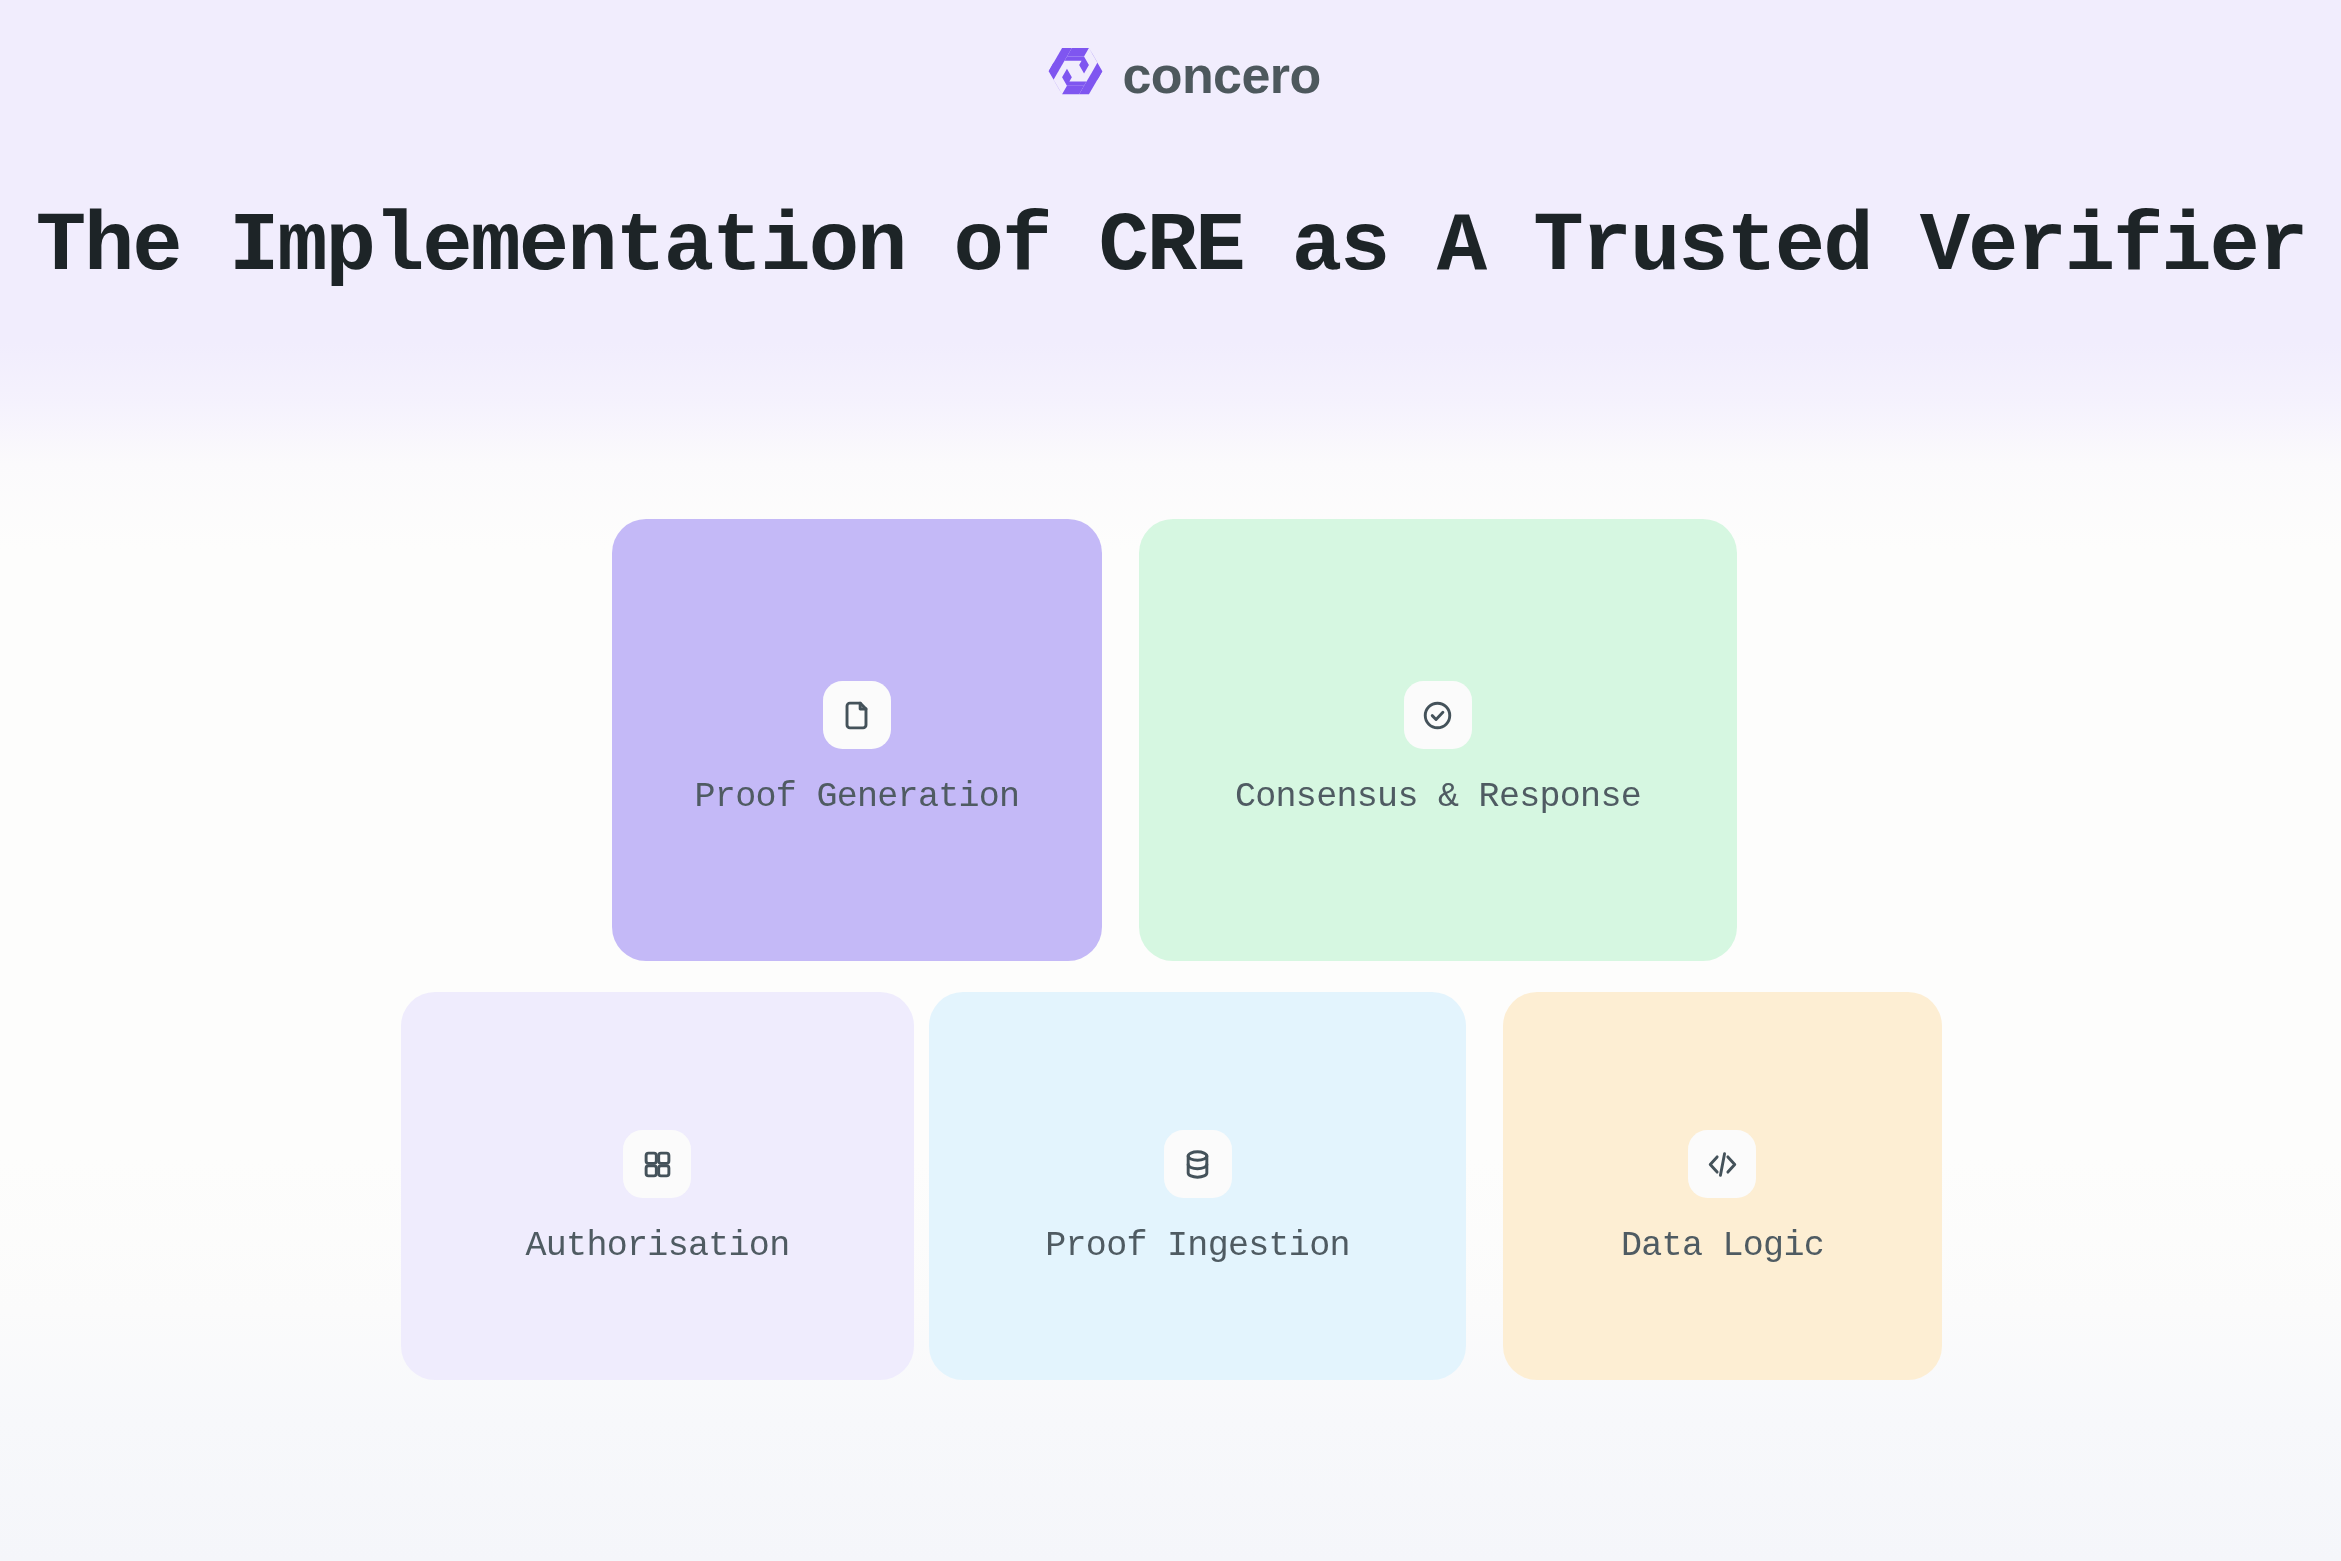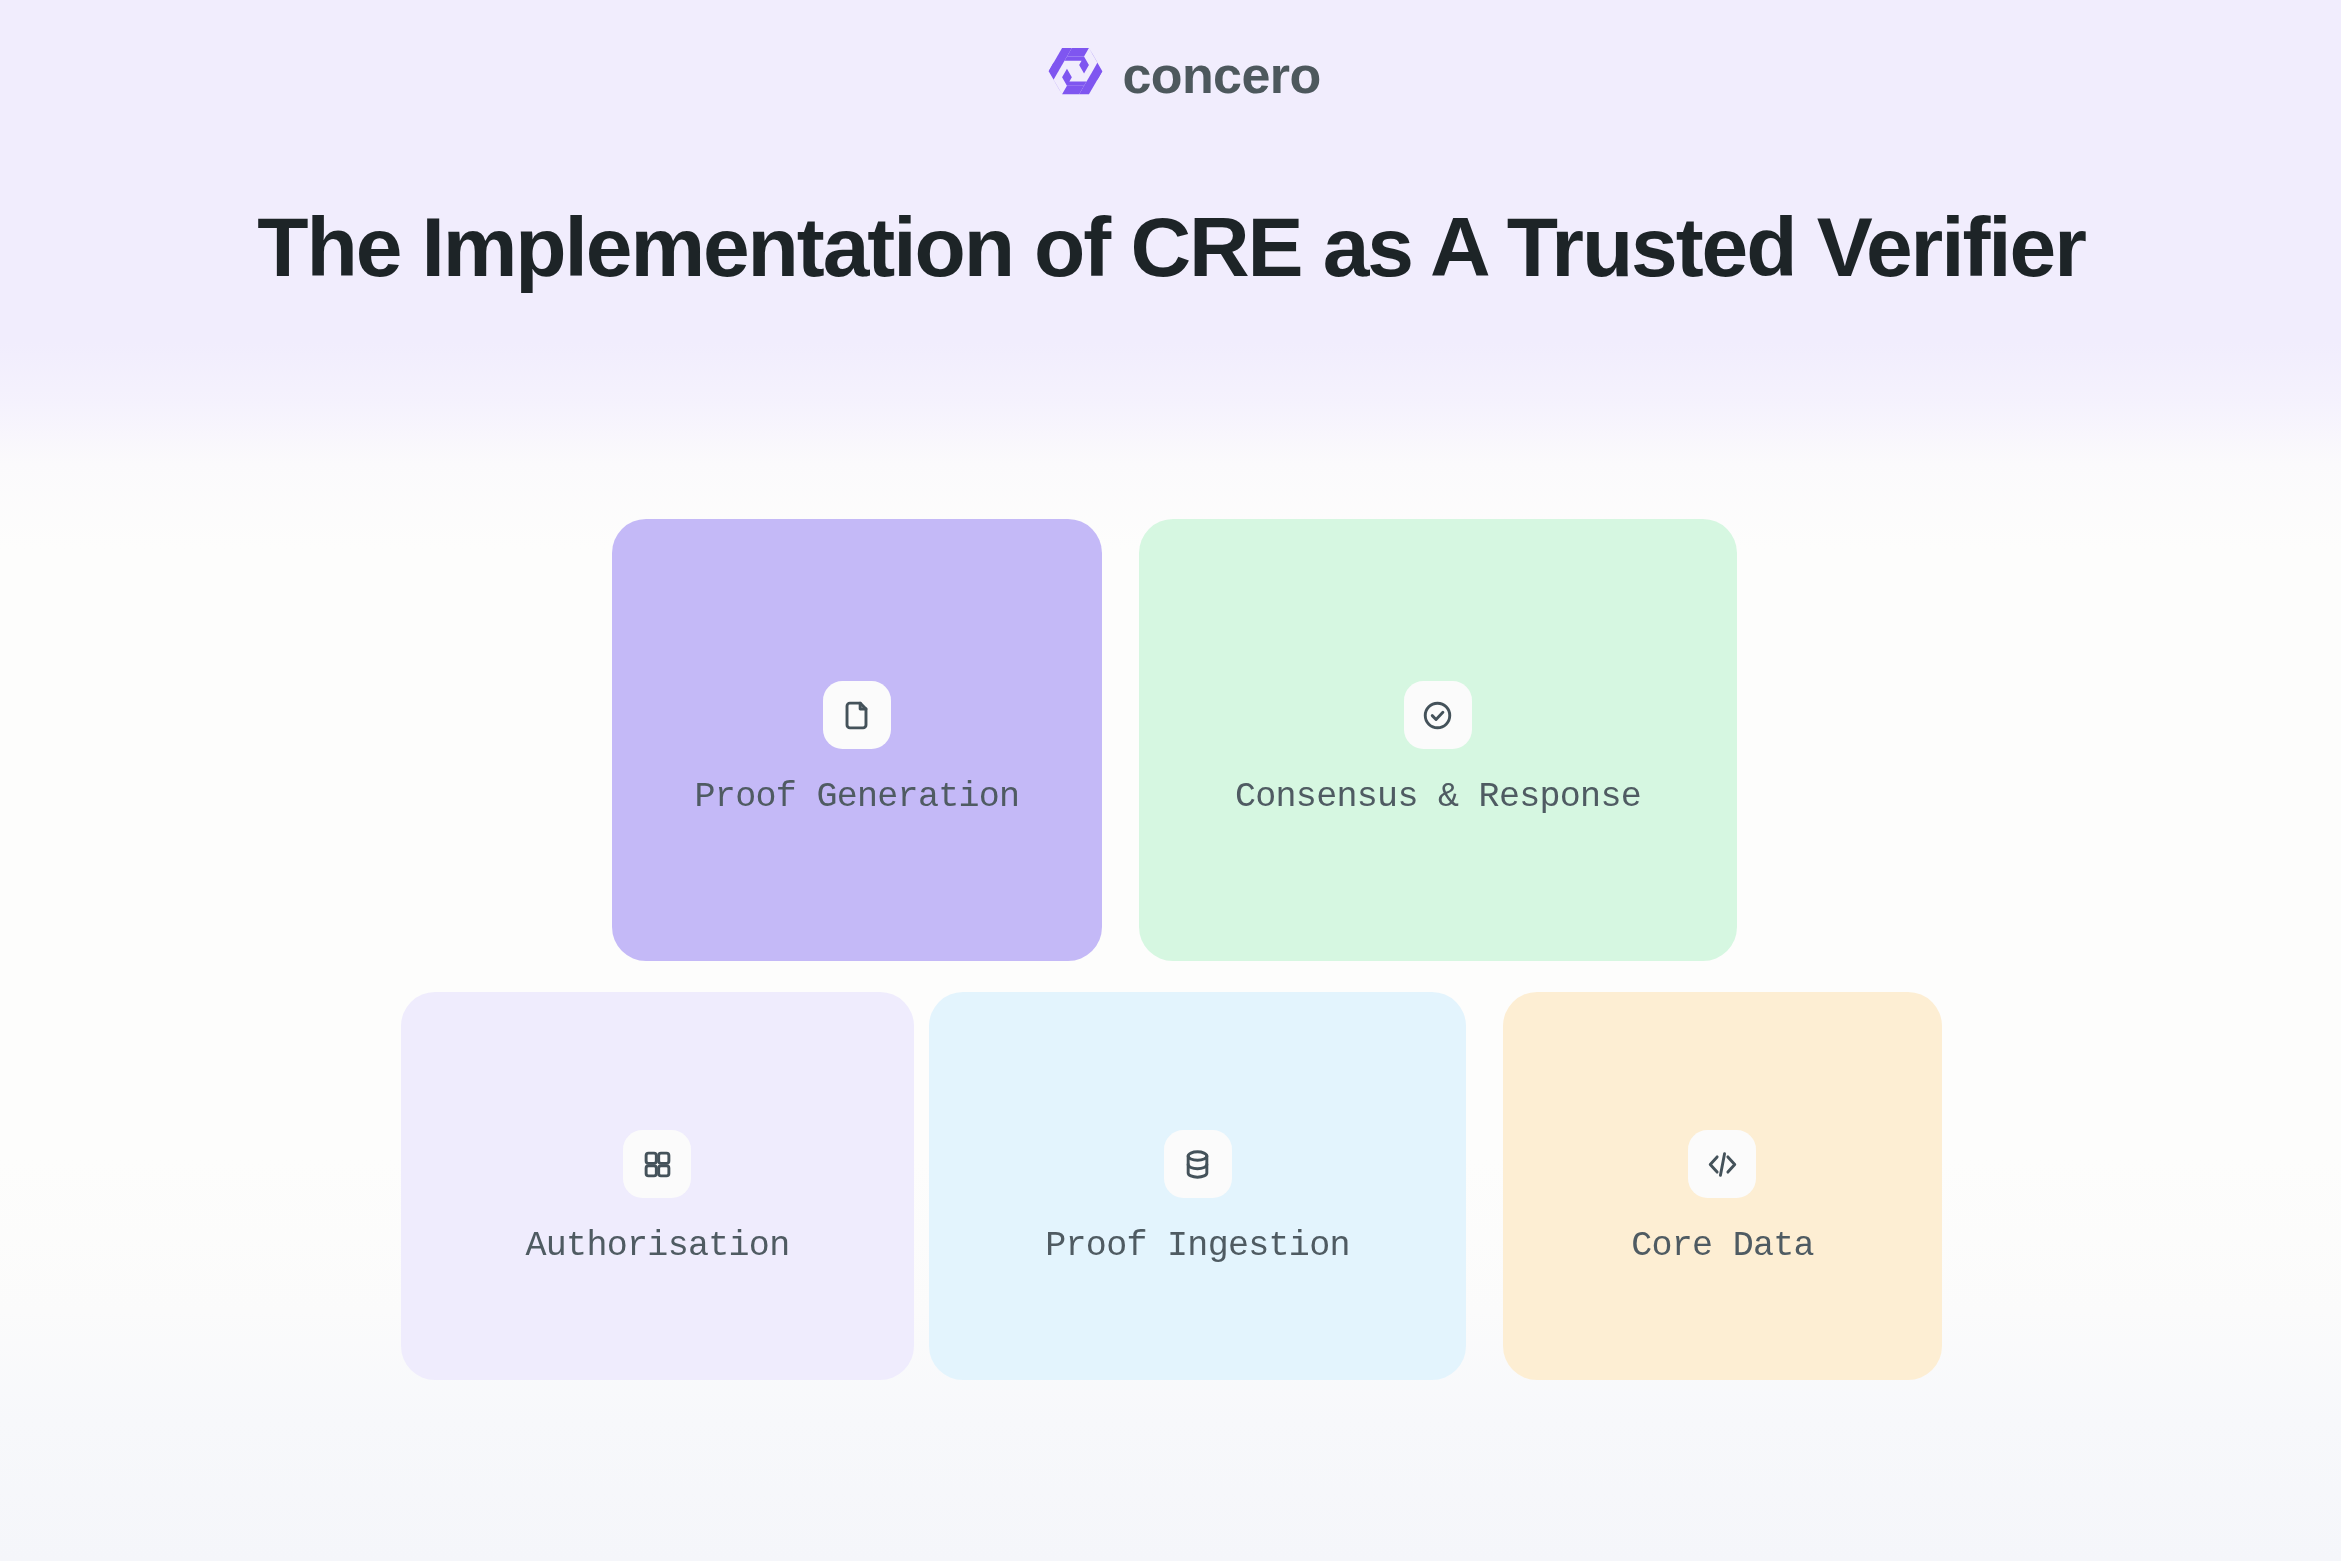--- a/index.html
+++ b/index.html
@@ -60,21 +60,21 @@
     display:block;
   }
 
   
   #headline {
     position:absolute;
     top:201px;
     left:0;
     width:2342px;
     text-align:center;
-    font-family:Liberation Sans, sans-serif;
+    font-family:Liberation Mono, monospace;
     font-size:84px;
     font-weight:700;
     letter-spacing:-2.1px;
     color:#1d2427;
     line-height:1.1;
     white-space:nowrap;
   }
 
   
   .card {
@@ -271,16 +271,16 @@
 
 <div class="card" id="card-core-logic" style="background:#fdeed3;">
   <div class="card-inner">
     <span class="icon-chip">
       <svg viewBox="0 0 24 24" xmlns="http://www.w3.org/2000/svg">
         <path d="M8.3 6.8L3.6 12l4.7 5.2"></path>
         <path d="M15.7 6.8L20.4 12l-4.7 5.2"></path>
         <path d="M13.4 4.6l-2.8 14.8"></path>
       </svg>
     </span>
-    <span class="card-label">Core Data</span>
+    <span class="card-label">Data Logic</span>
   </div>
 </div>
 
 
 </body></html>

